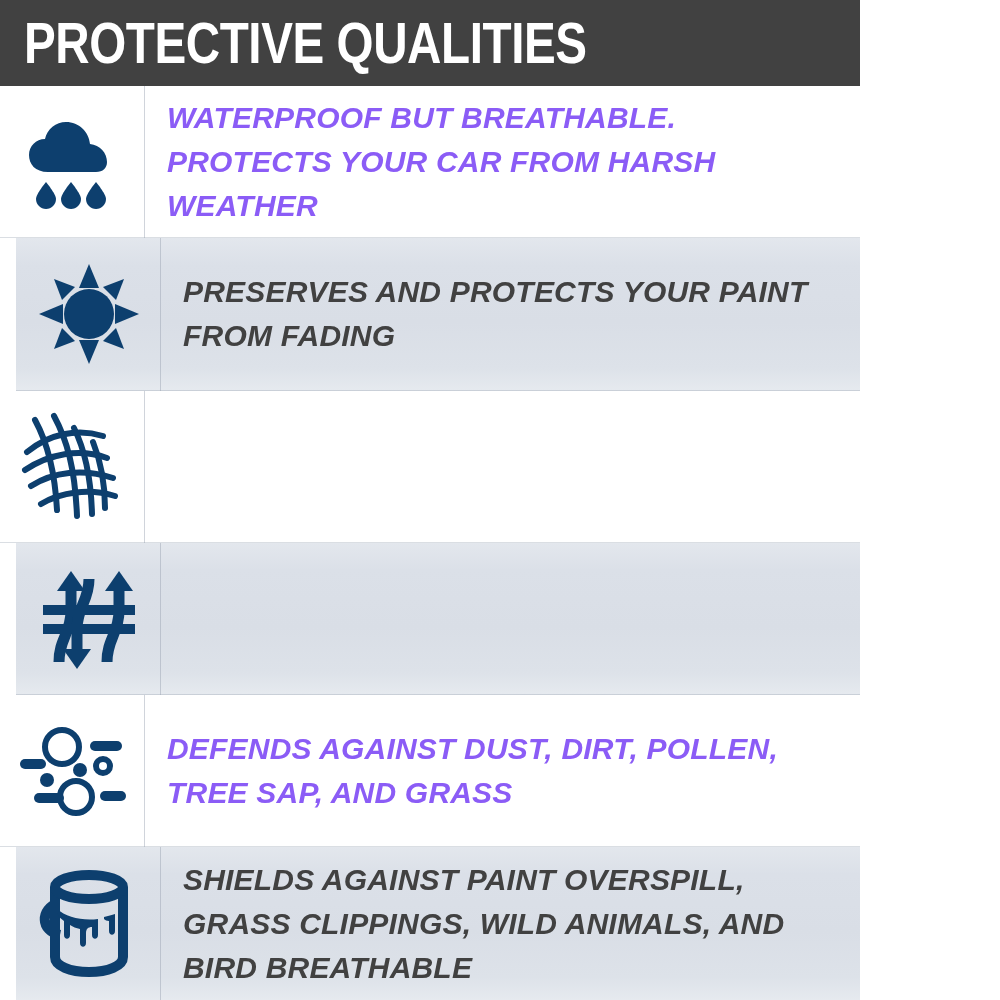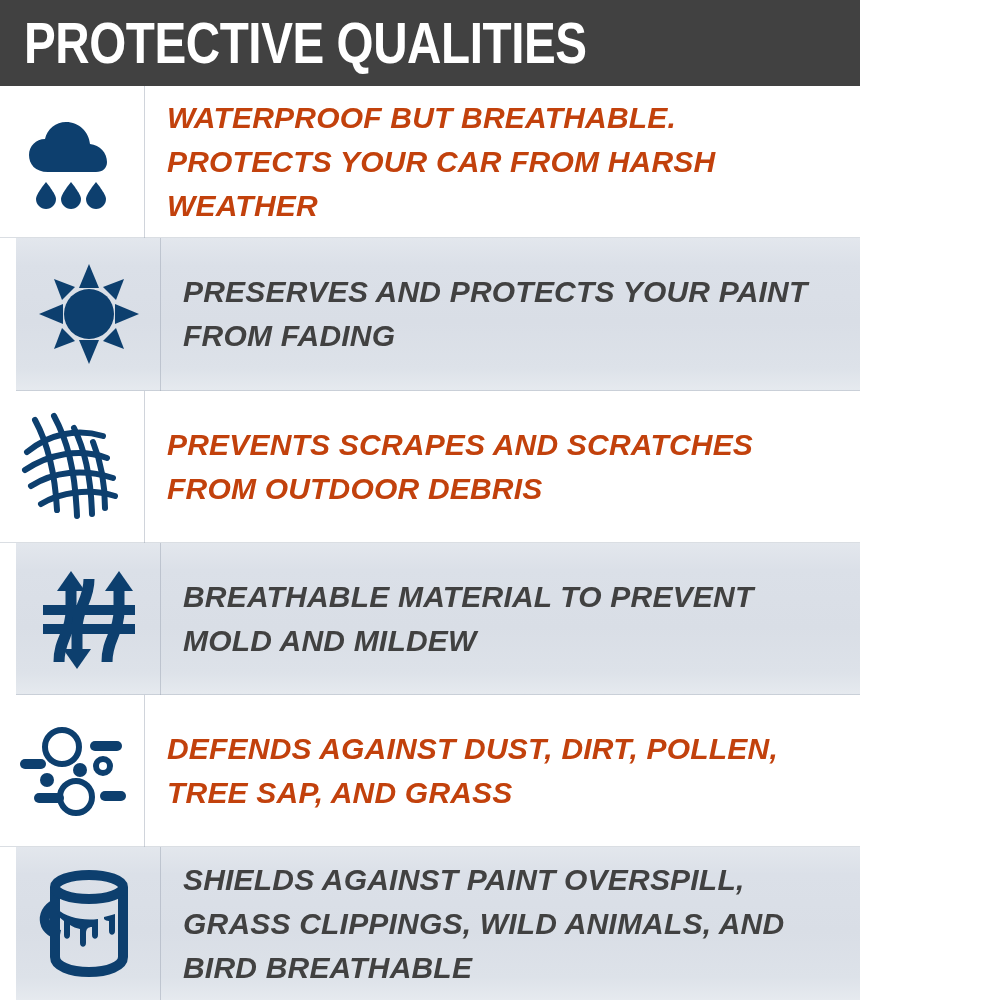--- a/index.html
+++ b/index.html
@@ -104,21 +104,21 @@
   }
   .feature-text {
     font-family: "Liberation Sans", sans-serif;
     font-size: 30px;
     font-weight: bold;
     font-style: italic;
     line-height: 44px;
     letter-spacing: 0.2px;
     margin: 0;
   }
-  .text-blue  { color: #c2410c; }
+  .text-blue  { color: #8b5cf6; }
   .text-dark  { color: #414141; }
 </style>
 </head>
 <body>
 
 <div id="page">
 
   <div id="header-bar">
     <div id="header-title">PROTECTIVE QUALITIES</div>
   </div>
@@ -184,23 +184,20 @@
               <path d="M72 30 C80 50 84 72 84 96"></path>
 
               <path d="M6 40 C28 22 56 16 82 24"></path>
               <path d="M4 58 C28 42 58 36 86 46"></path>
               <path d="M10 74 C32 60 62 56 92 66"></path>
               <path d="M20 92 C40 80 68 76 94 84"></path>
             </g>
           </svg>
         </span>
       </div>
-      <div class="text-cell">
-        <p class="feature-text text-blue">PREVENTS SCRAPES AND SCRATCHES FROM OUTDOOR DEBRIS</p>
-      </div>
     </div>
 
     <div class="row gray">
       <div class="icon-cell">
         <span>
           <svg width="104" height="104" viewBox="0 0 104 104" aria-hidden="true">
             <g fill="none" stroke="#0d3f6e" stroke-width="11">
 
               <path d="M22 95 C22 72 34 66 34 44 L34 16"></path>
 
@@ -212,23 +209,20 @@
 
               <polygon points="34,4 48,24 20,24"></polygon>
               <polygon points="82,4 96,24 68,24"></polygon>
               <polygon points="40,102 54,82 26,82"></polygon>
 
               <rect x="6" y="38" width="92" height="10"></rect>
               <rect x="6" y="57" width="92" height="10"></rect>
             </g>
           </svg>
         </span>
-      </div>
-      <div class="text-cell">
-        <p class="feature-text text-dark">BREATHABLE MATERIAL TO PREVENT MOLD AND MILDEW</p>
       </div>
     </div>
 
     <div class="row white">
       <div class="icon-cell">
         <span>
           <svg width="110" height="100" viewBox="0 0 110 100" aria-hidden="true">
             <g fill="none" stroke="#0d3f6e" stroke-width="6">
               <circle cx="44" cy="26" r="17"></circle>
               <circle cx="58" cy="76" r="16"></circle>

